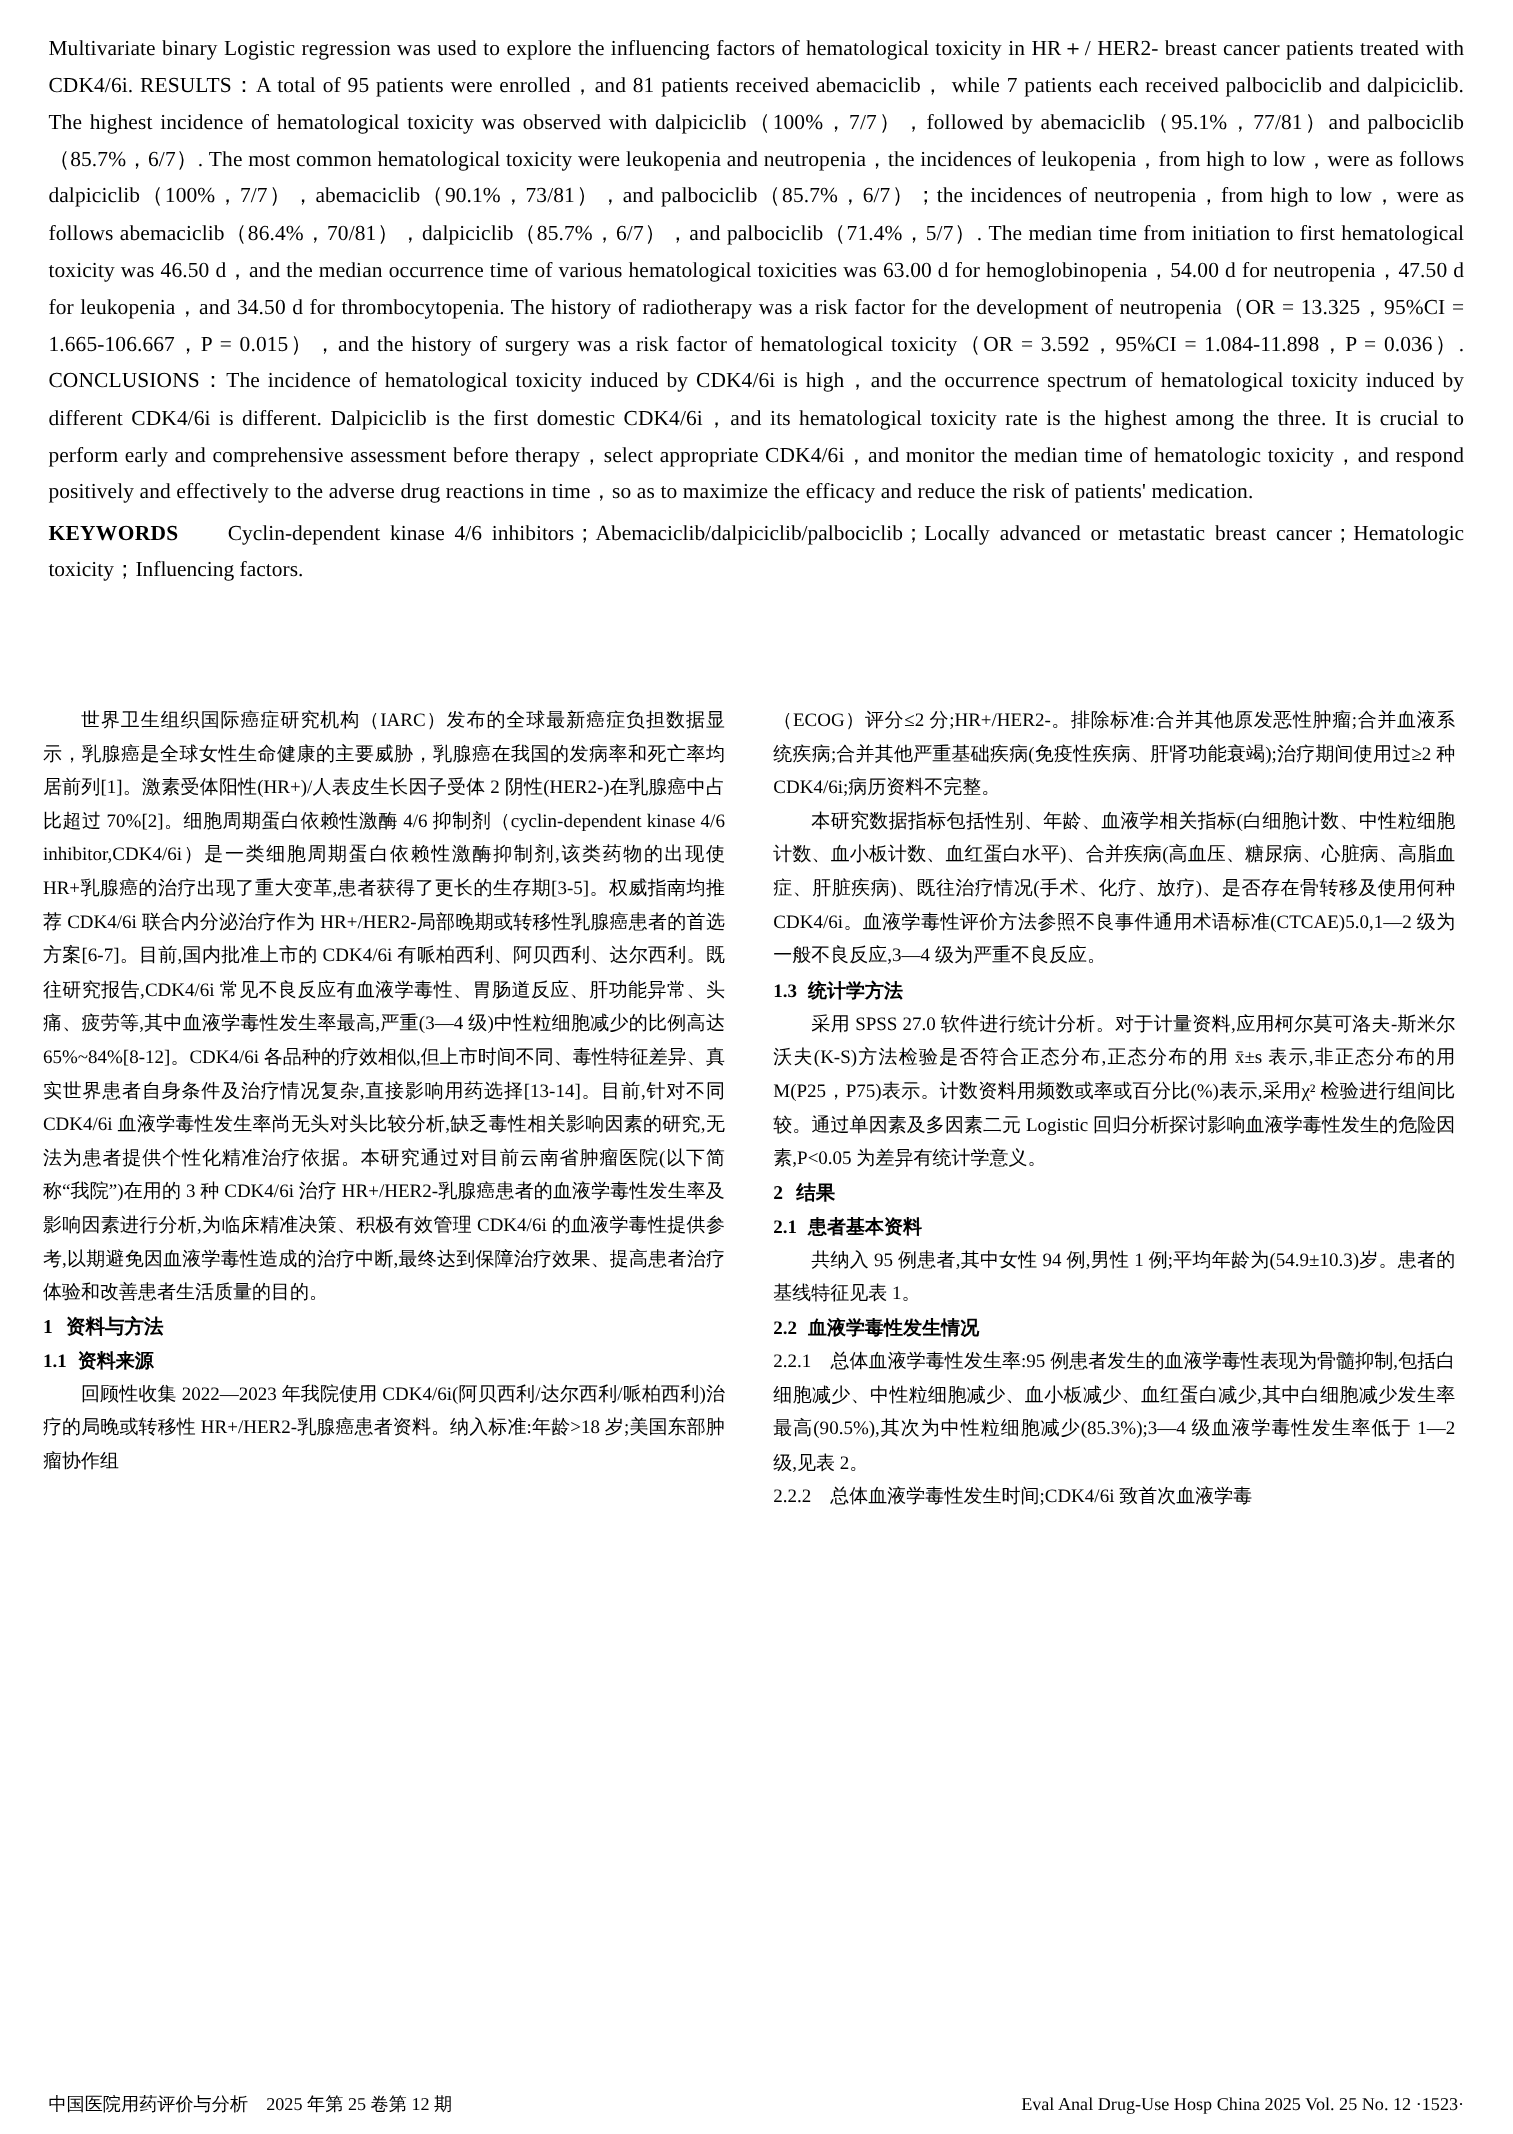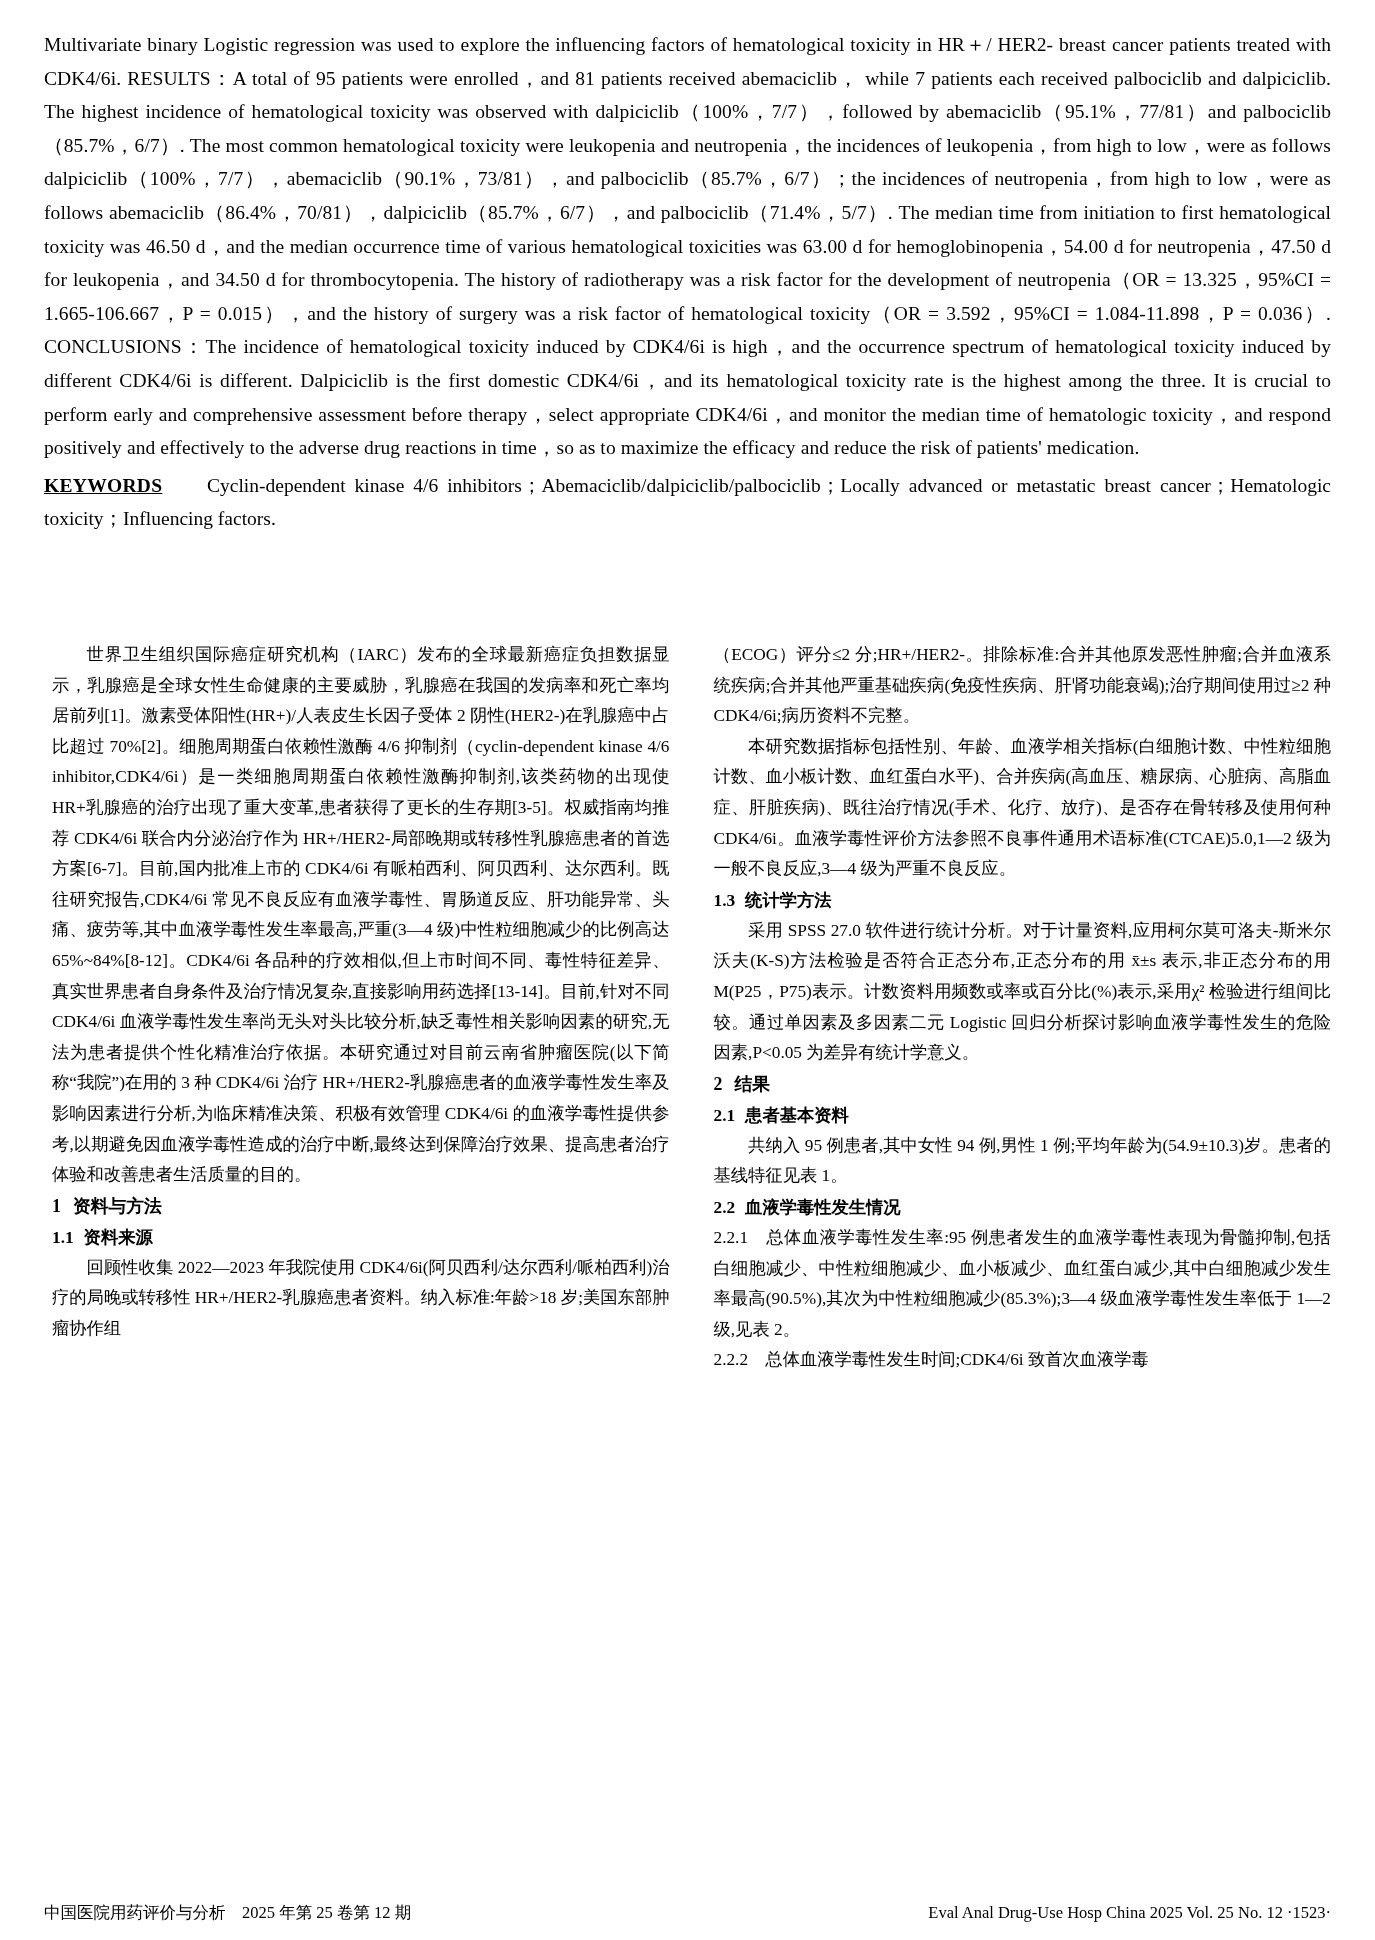--- a/index.html
+++ b/index.html
@@ -36,28 +36,27 @@
   }
   .kw {
     margin-top: 4px;
     font-size: 19.5px;
     line-height: 33.6px;
     text-align: justify;
   }
   .kw b {
     font-weight: bold;
     letter-spacing: 0.3px;
-    text-decoration: underline;
   }
 
   
   .columns {
     position: absolute;
     top: 640px;
-    left: 52px;
+    left: 39px;
     right: 44px;
     display: flex;
     gap: 44px;
   }
   .col {
     width: 620px;
     font-size: 17.3px;
     line-height: 30.6px;
     text-align: justify;
   }

